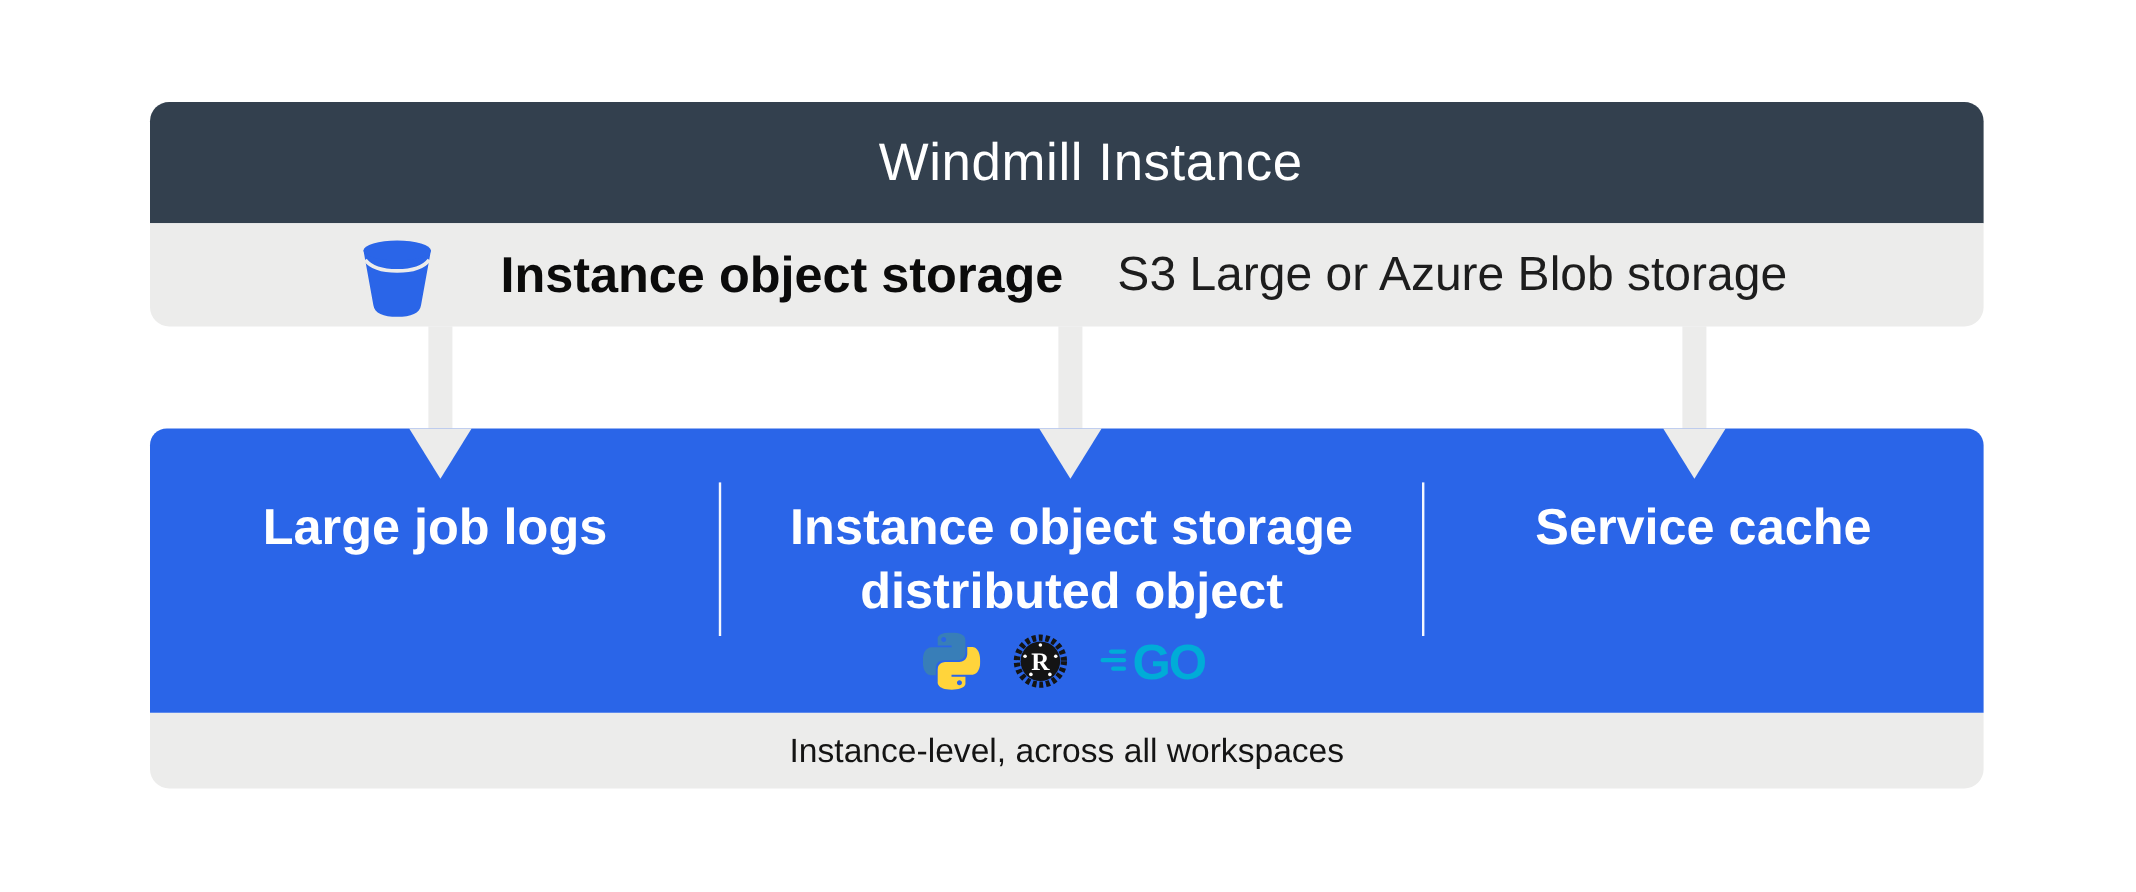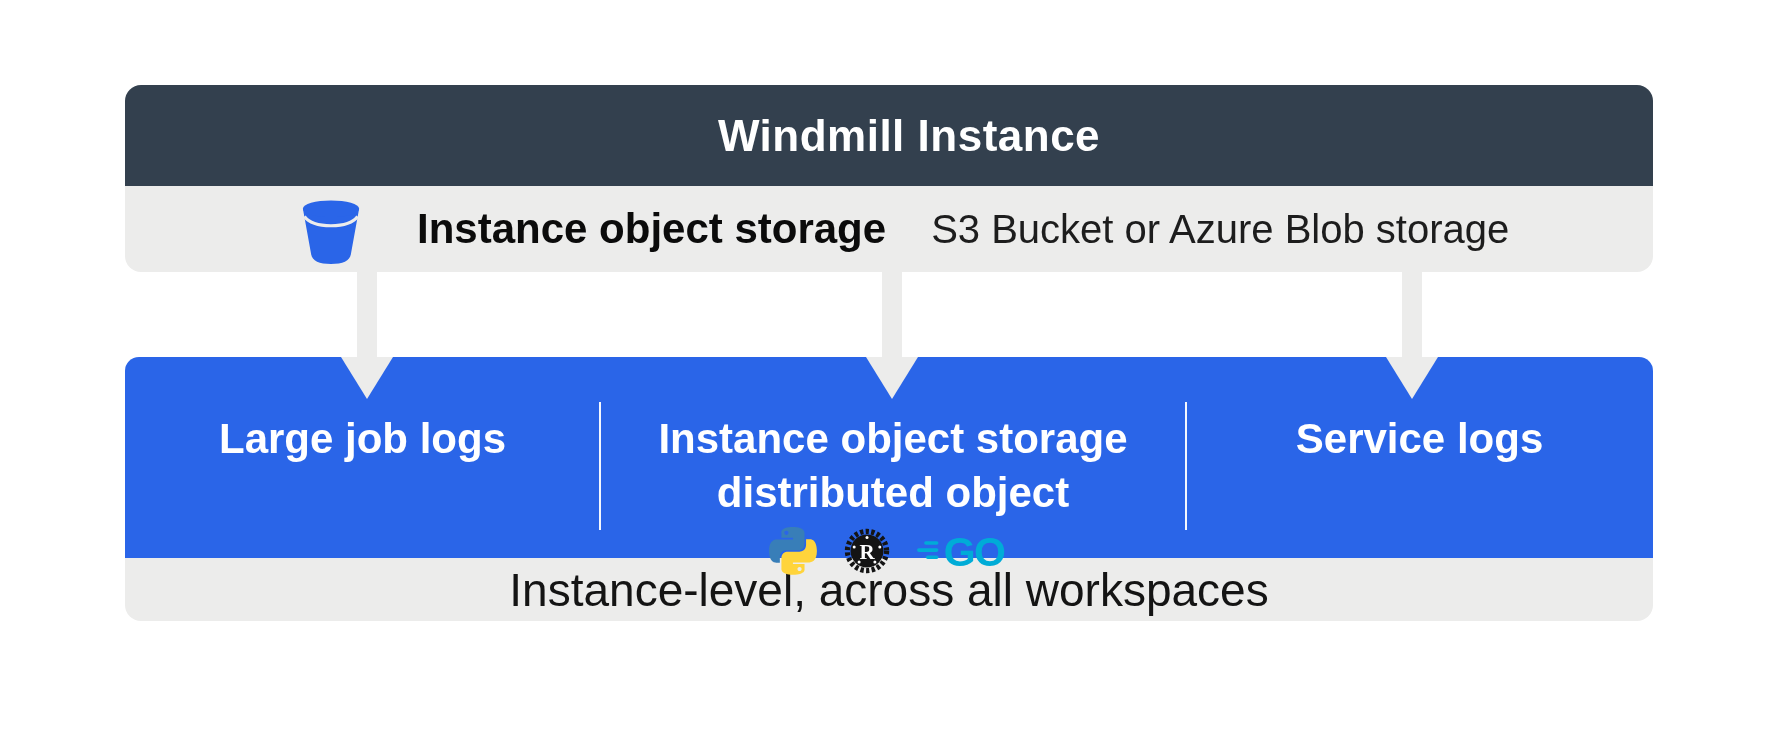--- a/index.html
+++ b/index.html
@@ -26,21 +26,21 @@
     height: 101px;
     background: #33404E;
     border-radius: 16px 16px 0 0;
     display: flex;
     align-items: center;
     justify-content: center;
   }
   .header-title {
     color: #ffffff;
     font-size: 44px;
-    font-weight: 700;
+    font-weight: 400;
     letter-spacing: 0.5px;
     margin-left: 40px;
   }
   
   .subheader {
     height: 86px;
     background: #ECECEB;
     border-radius: 0 0 16px 16px;
     display: flex;
     align-items: center;
@@ -78,21 +78,21 @@
     width: 20px;
     height: 85px;
     background: #ECECEB;
   }
   .stem.s1 { left: 232px; }
   .stem.s2 { left: 757px; }
   .stem.s3 { left: 1277px; }
   
   .bluebox {
     position: relative;
-    height: 201px;
+    height: 237px;
     background: #2A65E8;
     border-radius: 14px 14px 0 0;
     display: flex;
   }
   .notch {
     position: absolute;
     top: 0;
     width: 0;
     height: 0;
     border-left: 26px solid transparent;
@@ -139,21 +139,21 @@
   
   .footerbar {
     height: 63px;
     background: #ECECEB;
     border-radius: 0 0 16px 16px;
     display: flex;
     align-items: center;
     justify-content: center;
   }
   .footer-label {
-    font-size: 46px;
+    font-size: 28px;
     font-weight: 400;
     color: #141414;
   }
 </style>
 </head>
 <body>
 
 <div class="canvas">
   <div class="stack">
 
@@ -163,21 +163,21 @@
 
     <div class="subheader">
       <div class="bucket-wrap">
         <svg viewBox="0 0 64 68" width="62" height="66" aria-hidden="true">
           <path d="M3,10 L11.5,57 C12.5,64 20,67 32,67 C44,67 51.5,64 52.5,57 L61,10 Z" fill="#2A65E8"></path>
           <path d="M4.5,18 C9,24 19,27.5 32,27.5 C45,27.5 55,24 59.5,18" fill="none" stroke="#ECECEB" stroke-width="3.2"></path>
           <ellipse cx="32" cy="10" rx="29" ry="8.6" fill="#2A65E8"></ellipse>
         </svg>
       </div>
       <div class="os-label">Instance object storage</div>
-      <div class="os-desc">S3 Bucket or Azure Blob storage</div>
+      <div class="os-desc">S3 Large or Azure Blob storage</div>
     </div>
 
     <div class="connectors">
       <div class="stem s1"></div>
       <div class="stem s2"></div>
       <div class="stem s3"></div>
     </div>
 
     <div class="bluebox">
       <div class="notch n1"></div>
@@ -222,21 +222,21 @@
               <rect x="0" y="21" width="24" height="4" rx="2" fill="#00ACD7"></rect>
               <rect x="10" y="29" width="14" height="4" rx="2" fill="#00ACD7"></rect>
               <text x="30" y="41" font-family="Liberation Sans, sans-serif" font-weight="bold" font-size="46" letter-spacing="-2" fill="#00ACD7">GO</text>
             </svg>
           </span>
         </div>
       </div>
 
       <div class="section right">
         <div class="section-title">
-          <div>Service logs</div>
+          <div>Service cache</div>
         </div>
       </div>
     </div>
 
     <div class="footerbar">
       <div class="footer-label">Instance-level, across all workspaces</div>
     </div>
 
   </div>
 </div>

